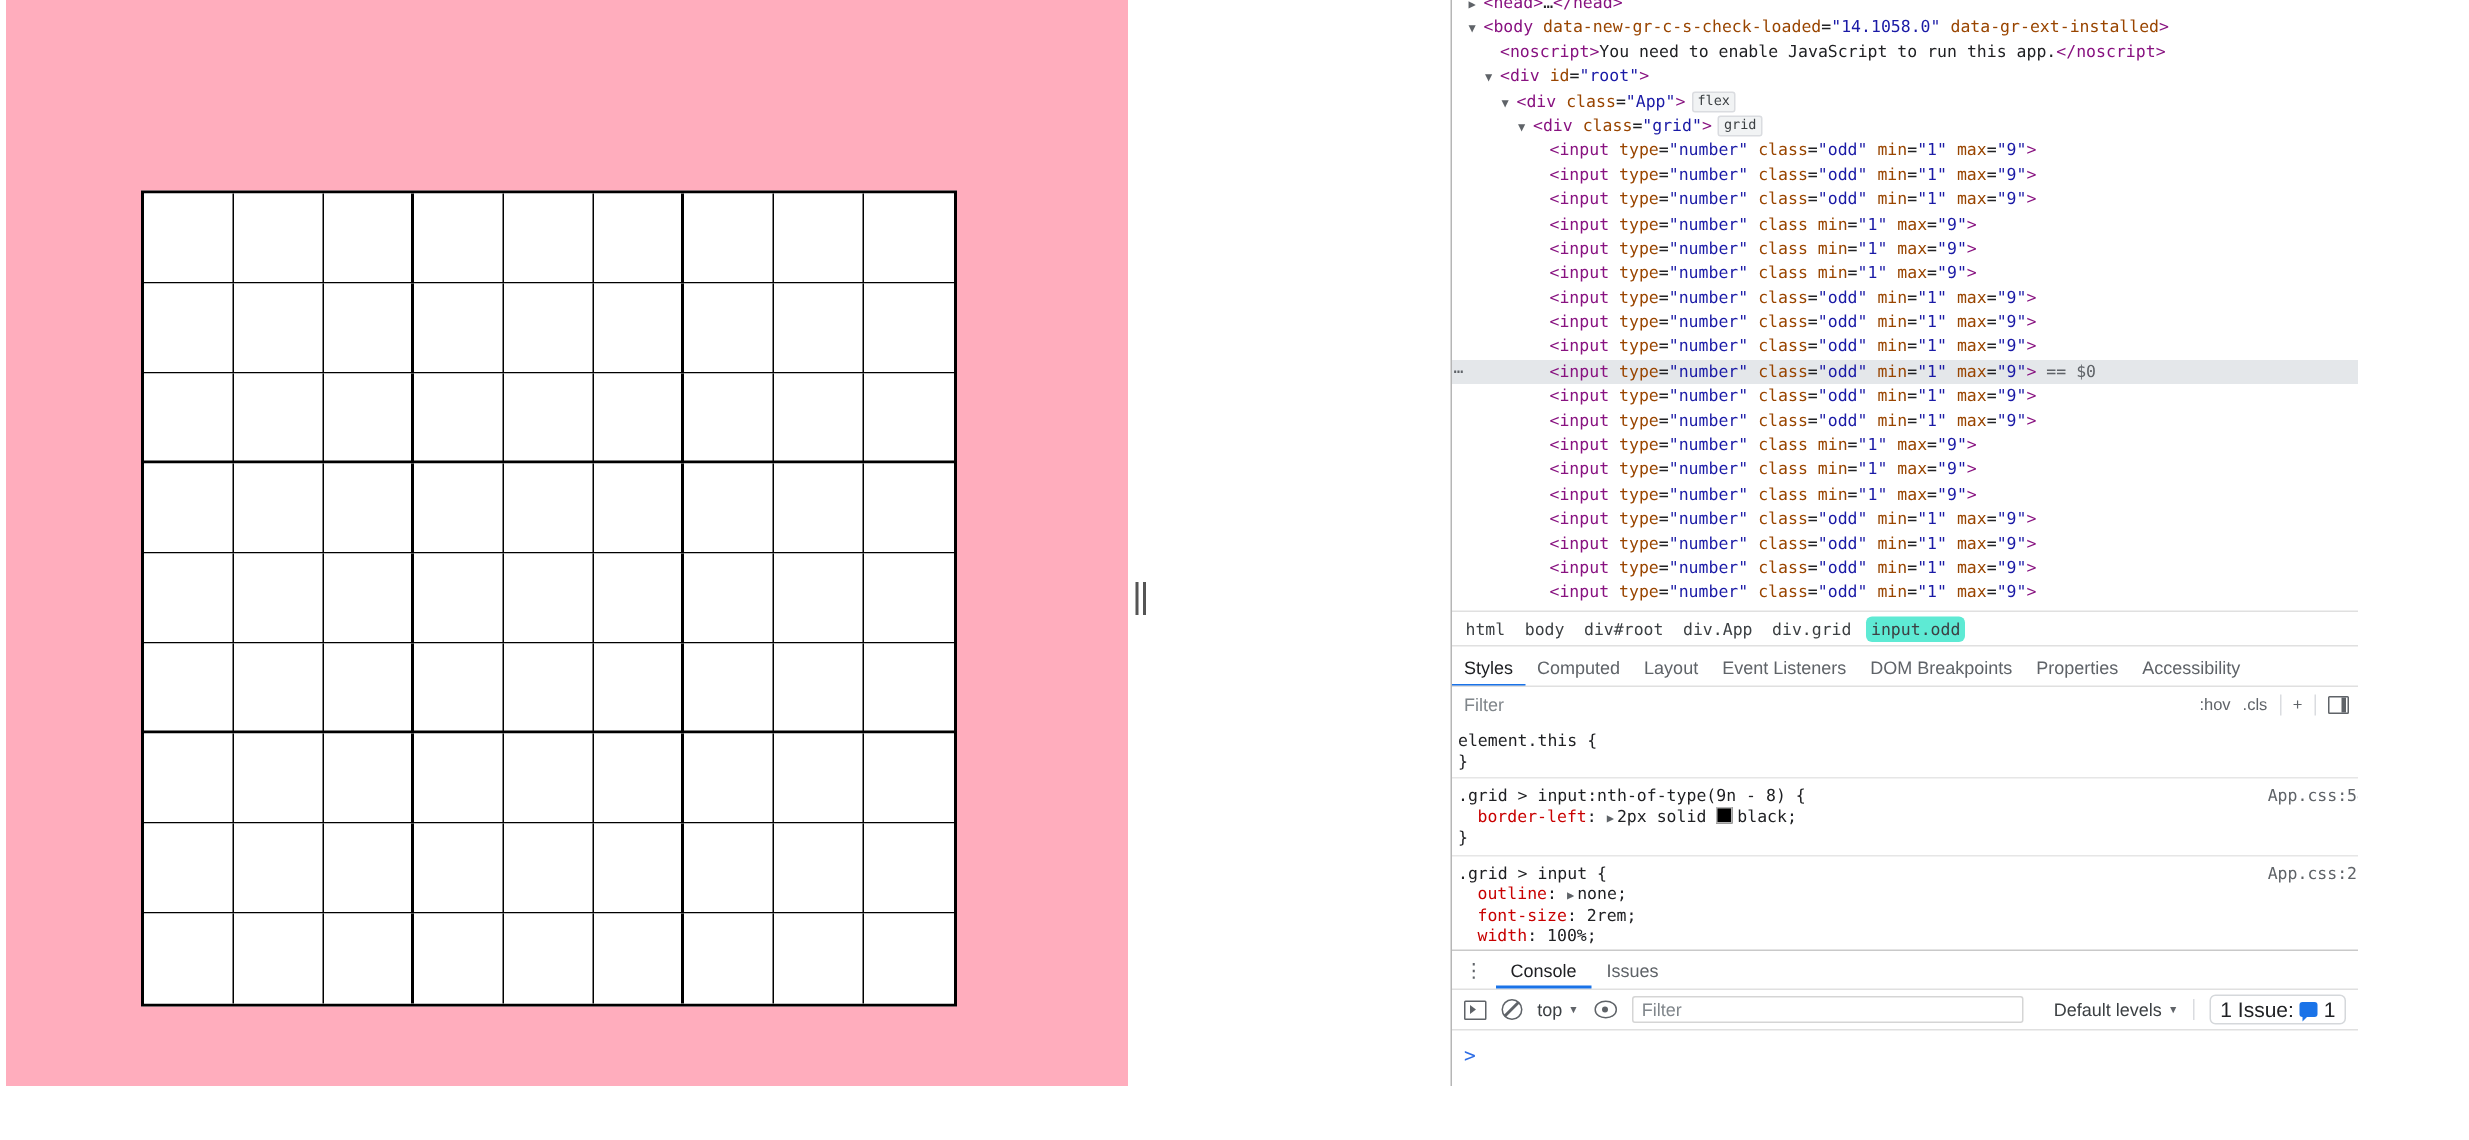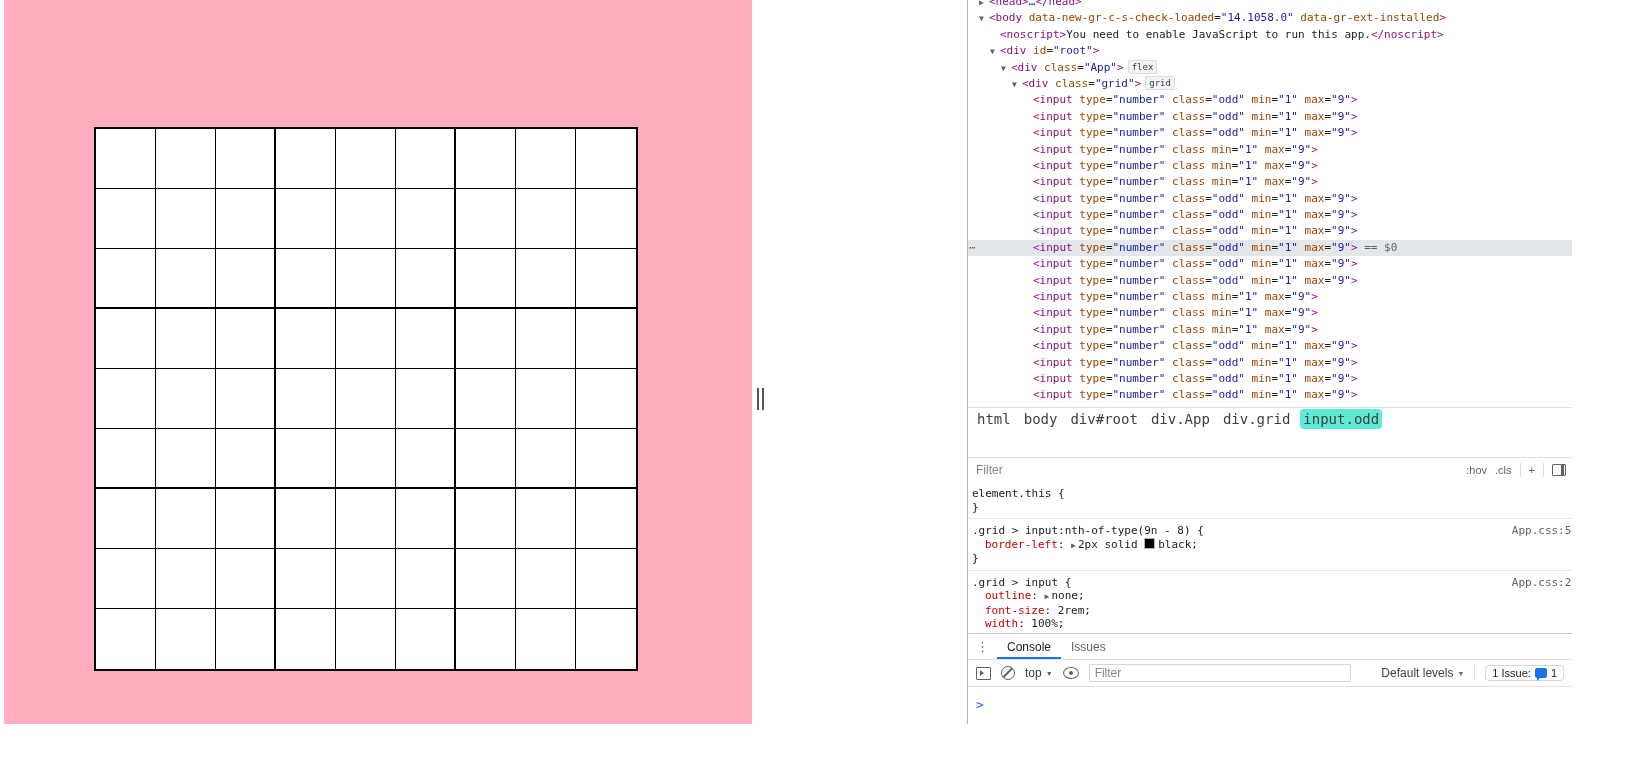--- a/index.html
+++ b/index.html
@@ -38,21 +38,21 @@
   .tk-n{color:var(--attr,#994500);}
   .tk-v{color:var(--val,#1a1aa6);}
   .tk-t{color:var(--text,#202124);}
   .tk-m{color:var(--muted,#5f6368);}
   .badge{display:inline-block;margin-left:4px;padding:0 3px;font-size:9px;line-height:12px;
          vertical-align:1px;background:#f1f3f4;border:1px solid #dadce0;border-radius:2px;color:#3c4043;}
 
   
   .crumbs{position:absolute;left:0;top:407px;width:100%;height:23px;border-top:1px solid #e0e0e0;
           display:flex;align-items:center;padding:0 6px;box-sizing:border-box;gap:7px;
-          font-family:"DejaVu Sans Mono",monospace;font-size:14px;color:#3c4043;}
+          font-family:"DejaVu Sans Mono",monospace;font-size:11px;color:#3c4043;}
   .crumb{padding:2px 3px;white-space:pre;}
   .crumb.sel{background:#5eead4;border-radius:4px;}
 
   
   .tabs{position:absolute;left:0;top:430px;width:100%;height:27px;border-top:1px solid #e0e0e0;
         display:flex;align-items:stretch;font-size:12px;color:#5f6368;overflow:hidden;}
   .tab{display:flex;align-items:center;padding:0 8px;white-space:nowrap;}
   .tab.active{color:#202124;box-shadow:inset 0 -2px 0 var(--accent,#1a73e8);}
 
   
@@ -97,21 +97,21 @@
   .ctx,.levels{display:flex;align-items:center;gap:4px;color:#3c4043;font-size:12px;white-space:nowrap;}
   .caret{font-size:7px;color:#5f6368;}
   .ic-eye{width:14px;height:10px;border:1.5px solid #5f6368;border-radius:50%;position:relative;}
   .ic-eye::before{content:"";position:absolute;left:50%;top:50%;width:4px;height:4px;margin:-2px 0 0 -2px;
                   background:#5f6368;border-radius:50%;}
   .c-filter{width:250px;height:16px;border:1px solid #d5d5d5;border-radius:2px;font-size:12px;
             padding:0 5px;outline:none;font-family:"Liberation Sans",sans-serif;color:#202124;}
   .flex-sp{flex:1;}
   .c-sep{width:1px;height:14px;background:#dadce0;}
   .issues-pill{display:flex;align-items:center;gap:4px;border:1px solid #d5d8db;border-radius:4px;
-               padding:1px 6px;color:#202124;font-size:11px;white-space:nowrap;}
+               padding:1px 6px;color:#202124;font-size:14px;white-space:nowrap;}
   .issue-icon{width:12px;height:10px;background:var(--accent,#1a73e8);border-radius:2px;position:relative;}
   .issue-icon::after{content:"";position:absolute;left:2px;bottom:-3px;width:0;height:0;
                      border:3px solid transparent;border-top-color:var(--accent,#1a73e8);border-left-color:var(--accent,#1a73e8);}
   .c-body{padding:8px 0 0 8px;}
   .prompt{color:#2e6de5;font-family:"DejaVu Sans Mono",monospace;font-size:13px;}
 </style>
 </head>
 <body>
 
 <div class="window">
@@ -238,20 +238,29 @@
 
     <div class="crumbs">
         <span class="crumb">html</span>
         <span class="crumb">body</span>
         <span class="crumb">div#root</span>
         <span class="crumb">div.App</span>
         <span class="crumb">div.grid</span>
         <span class="crumb sel">input.odd</span>
       </div>
 
+    <div class="tabs">
+        <span class="tab active">Styles</span>
+        <span class="tab">Computed</span>
+        <span class="tab">Layout</span>
+        <span class="tab">Event Listeners</span>
+        <span class="tab">DOM Breakpoints</span>
+        <span class="tab">Properties</span>
+        <span class="tab">Accessibility</span>
+      </div>
 
     <div class="filterbar">
       <input class="f-input" placeholder="Filter" style="">
       <div class="fb-right">
         <span class="fb-btn">:hov</span>
         <span class="fb-btn">.cls</span>
         <span class="fb-sep"></span>
         <span class="fb-btn">+</span>
         <span class="fb-sep"></span>
         <span class="panel-icon"></span>

